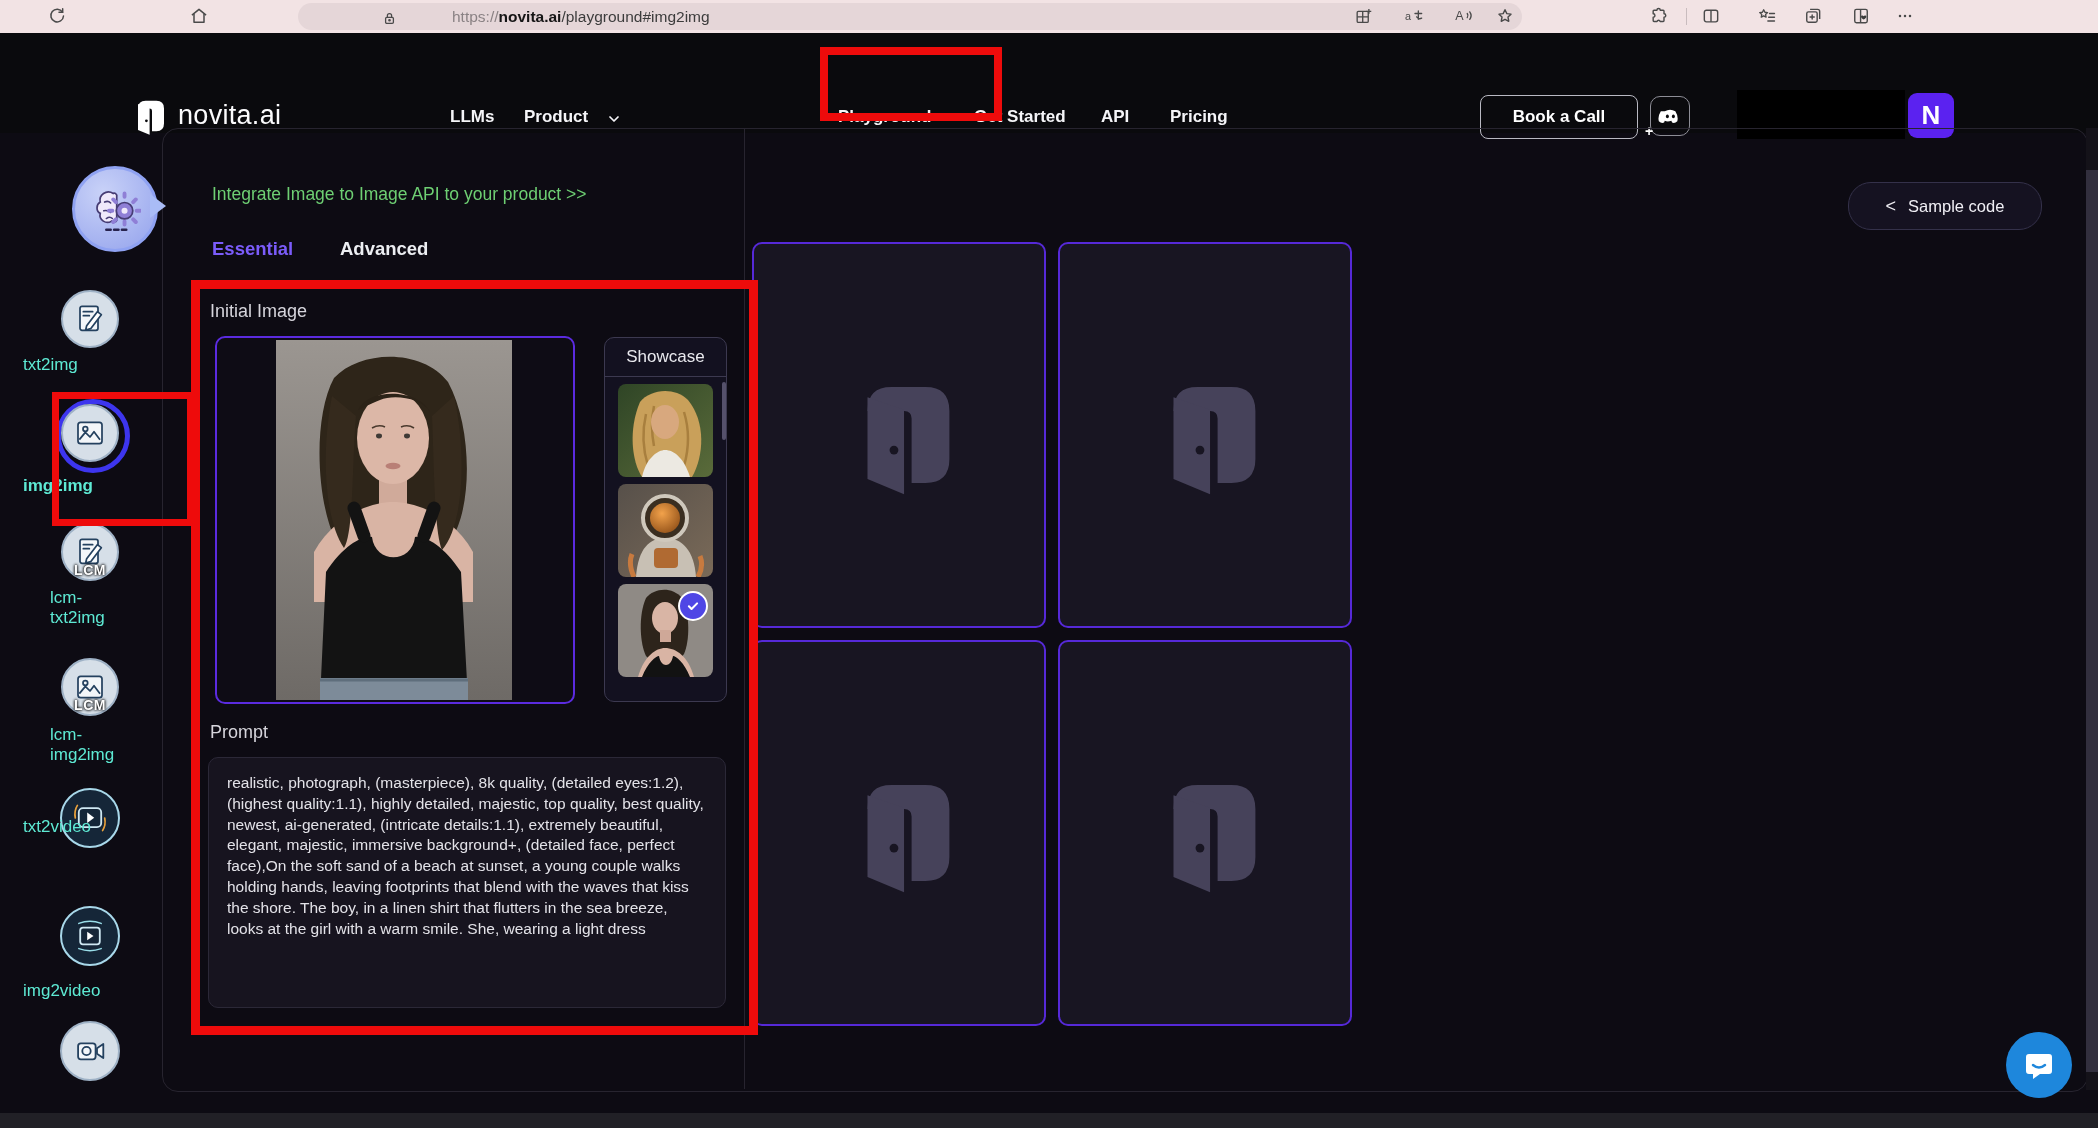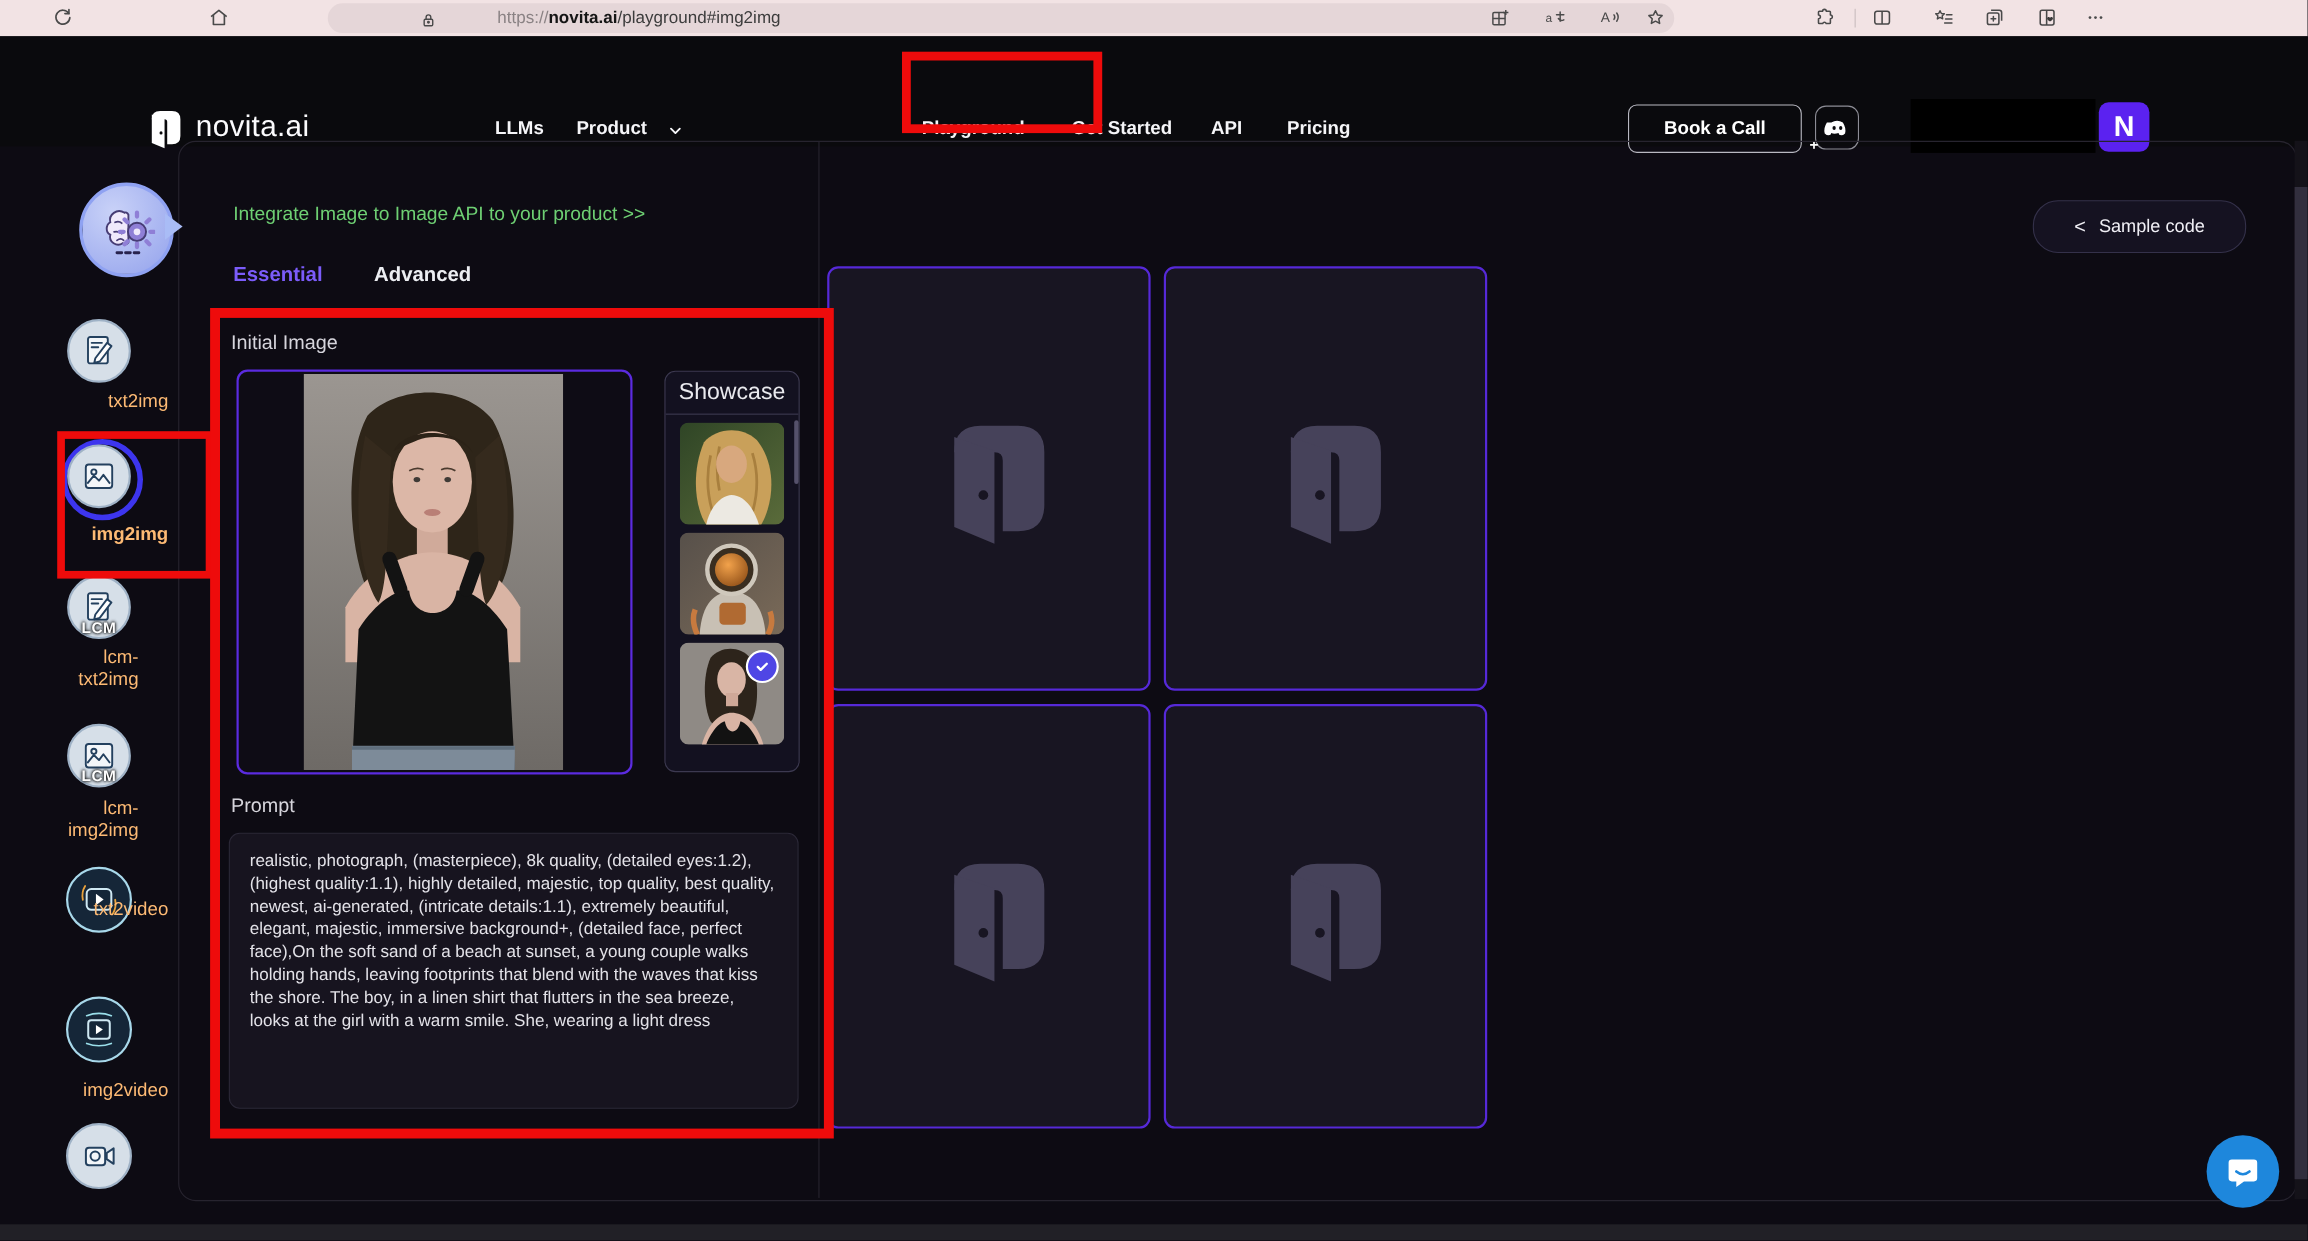--- a/index.html
+++ b/index.html
@@ -30,21 +30,21 @@
     display:flex;align-items:center;justify-content:center;font-size:26px;font-weight:700;}
 
   
   .content-frame{left:162px;top:128px;width:1924px;height:962px;border:1px solid #27242f;border-radius:16px;}
   .v-divider{left:744px;top:129px;width:1px;height:960px;background:#27242f;}
   .scroll-track{left:2086px;top:128px;width:12px;height:962px;background:#141219;}
   .scroll-thumb{left:2086px;top:170px;width:12px;height:902px;background:#322f3e;}
   .bottom-strip{left:0;top:1113px;width:2098px;height:15px;background:#212026;}
 
   
-  .side-label{position:absolute;width:130px;left:23px;text-align:right;color:#fdba74;font-size:17px;line-height:20px;cursor:pointer;}
+  .side-label{position:absolute;width:130px;left:23px;text-align:left;color:#5eead4;font-size:17px;line-height:20px;cursor:pointer;}
   .circ{position:absolute;border-radius:50%;display:flex;align-items:center;justify-content:center;cursor:pointer;}
   .ic-light{background:#d6dfe8;border:2px solid #9fb2c6;}
   .ic-dark{background:#152638;border:2px solid #a8d8ea;}
   .lcm-badge{position:absolute;left:0;right:0;bottom:1px;text-align:center;color:#fff;font-weight:700;font-size:14px;
     text-shadow:0 0 3px #000,0 0 3px #000;letter-spacing:.5px;pointer-events:none;}
   .sel-ring{position:absolute;left:56px;top:399px;width:64px;height:64px;border:5px solid #3d35ee;border-radius:50%;}
   .brain-circle{position:absolute;left:72px;top:166px;width:80px;height:80px;border-radius:50%;
     background:radial-gradient(circle at 35% 30%,#c9d2f8,#93a2ec);border:3px solid #8fa2f2;display:flex;align-items:center;justify-content:center;}
   .brain-arrow{position:absolute;left:150px;top:194px;width:0;height:0;border-top:12px solid transparent;border-bottom:12px solid transparent;
     border-left:16px solid #a9bcf6;}
@@ -52,21 +52,21 @@
   
   .integrate-link{position:absolute;left:212px;top:184px;font-size:17.5px;color:#6ecf73;cursor:pointer;}
   .tab{position:absolute;top:238px;font-size:18.5px;font-weight:600;cursor:pointer;}
   .tab-active{left:212px;color:#7b5cfa;}
   .tab-idle{left:340px;color:#eceef2;}
   .field-label{position:absolute;font-size:18px;color:#d6d5dc;}
   .init-image-box{position:absolute;left:215px;top:336px;width:356px;height:364px;border:2px solid #5b2be0;border-radius:10px;
     background:#0e0c15;overflow:hidden;cursor:pointer;}
   .init-photo{position:absolute;left:59px;top:2px;width:236px;height:356px;}
   .showcase{position:absolute;left:604px;top:337px;width:121px;height:363px;border:1px solid #3c3950;border-radius:10px;background:#131120;overflow:hidden;}
-  .showcase-head{height:38px;display:flex;align-items:center;justify-content:center;color:#e9e9ee;font-size:21px;border-bottom:1px solid #3c3950;text-align:center;}
+  .showcase-head{height:38px;display:flex;align-items:center;justify-content:center;color:#e9e9ee;font-size:17px;border-bottom:1px solid #3c3950;text-align:center;}
   .thumb{position:relative;width:95px;height:93px;margin:7px auto 0 auto;border-radius:8px;overflow:hidden;cursor:pointer;}
   .thumb svg{display:block;}
   .check-badge{position:absolute;right:5px;top:7px;width:26px;height:26px;border-radius:50%;background:#4f46e5;border:2.5px solid #fff;
     display:flex;align-items:center;justify-content:center;}
   .showcase-scroll{position:absolute;left:722px;top:382px;width:4px;height:58px;background:#55516b;border-radius:2px;}
   .prompt-box{position:absolute;left:208px;top:757px;width:518px;height:251px;box-sizing:border-box;background:#17141f;
     border:1px solid #2b2837;border-radius:10px;padding:15px 18px;color:#e3e2e8;font-size:15.5px;line-height:20.8px;
     font-family:"Liberation Sans",sans-serif;resize:none;overflow:hidden;outline:none;}
   .generate-btn{position:absolute;left:216px;top:1020px;width:505px;height:57px;border:none;border-radius:10px;cursor:pointer;
     background:linear-gradient(90deg,#8b15f3,#3b11ee);color:#fff;font-size:17.5px;font-family:"Liberation Sans",sans-serif;}

